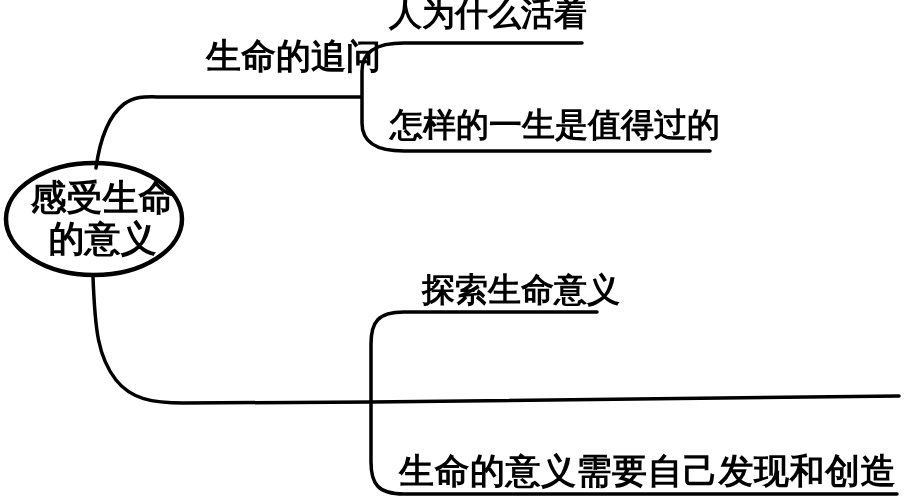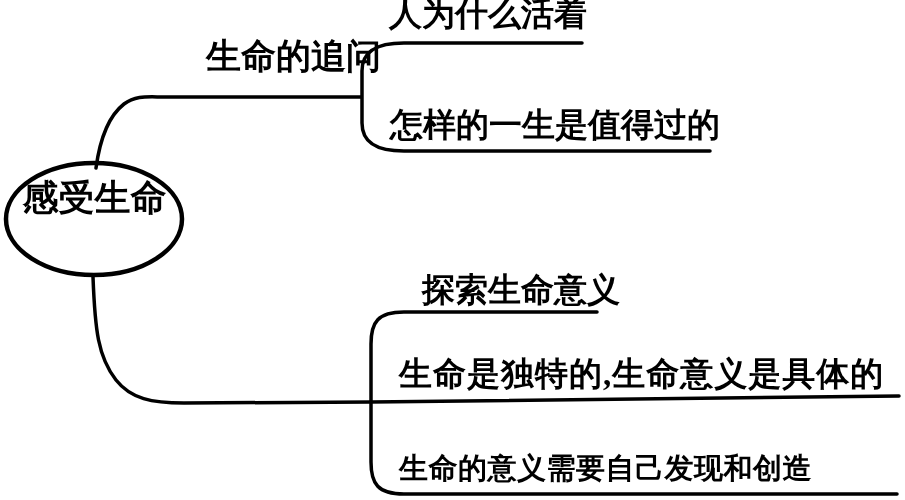--- a/index.html
+++ b/index.html
@@ -34,59 +34,59 @@
     stroke-width: 4.5;
   }
   .txt {
     position: absolute;
     color: #000000;
     font-weight: 700;
     white-space: nowrap;
     line-height: 1;
   }
   .root {
-    left: 6px;
+    left: 14px;
     top: 178px;
     width: 177px;
     text-align: center;
     font-size: 36px;
     line-height: 41px;
   }
   .root span { display: block; }
   .b1 { left: 158px; top: 39px;  font-size: 35px; margin-left: 48px; }
   .b2 { left: 156px; top: 359px; font-size: 35px; }
   .c1a { left: 389px; top: -2px;  font-size: 33px; }
   .c1b { left: 390px; top: 109px; font-size: 33px; }
   .c2a { left: 422px; top: 274px; font-size: 33px; }
   .c2b { left: 399px; top: 358px; font-size: 33px; letter-spacing: 1px; }
-  .c2c { left: 399px; top: 454px; font-size: 29px; letter-spacing: 0.5px; }
+  .c2c { left: 399px; top: 454px; font-size: 35px; letter-spacing: 0.5px; }
 </style>
 </head>
 <body>
 
 <div class="stage">
 
   <svg class="lines" viewBox="0 0 905 500" xmlns="http://www.w3.org/2000/svg">
     <ellipse cx="94" cy="219" rx="88" ry="56"></ellipse>
     <path d="M 96,168 C 99,146 106,118 124,104 C 136,95 148,97 165,97 L 361,97"></path>
     <path d="M 582,43 L 404,43 C 377,43 362,51 362,71 L 362,123 C 362,143 377,151 404,151 L 710,151"></path>
     <path d="M 93,277 C 95,330 98,357 116,380 C 131,399 152,403 184,403 L 371,402 L 899,396"></path>
     <path d="M 597,312 L 404,312 C 378,312 371,322 371,344 L 371,462 C 371,484 378,494 404,494 L 897,494"></path>
   </svg>
 
   <div class="txt root">
     <span>感受生命</span>
+    <span>的意义</span>
   </div>
 
   <div class="txt b1">生命的追问</div>
 
   <div class="txt c1a">人为什么活着</div>
 
   <div class="txt c1b">怎样的一生是值得过的</div>
 
 
   <div class="txt c2a">探索生命意义</div>
 
-  <div class="txt c2b">生命是独特的,生命意义是具体的</div>
 
   <div class="txt c2c">生命的意义需要自己发现和创造</div>
 
 </div>
 
 </body></html>

